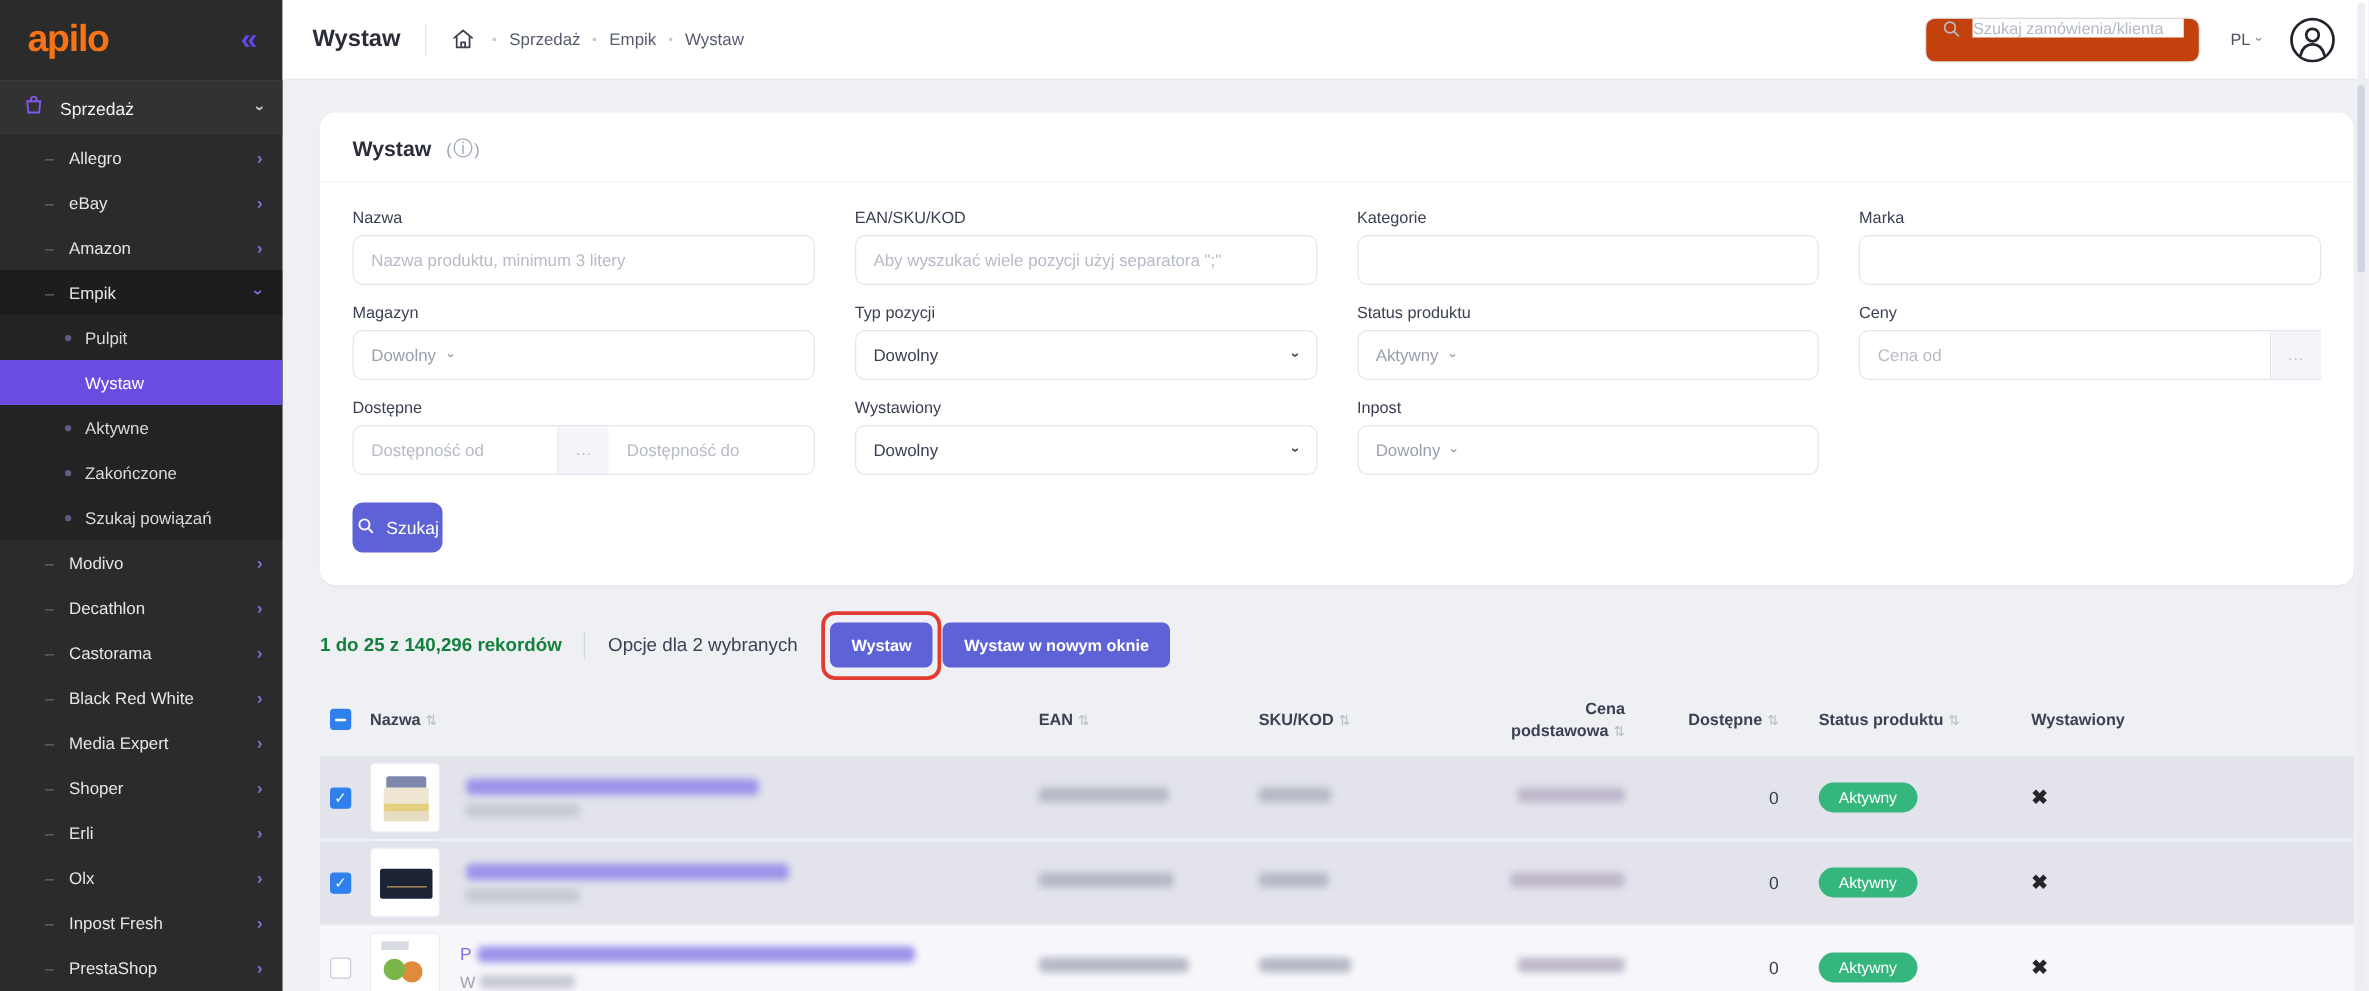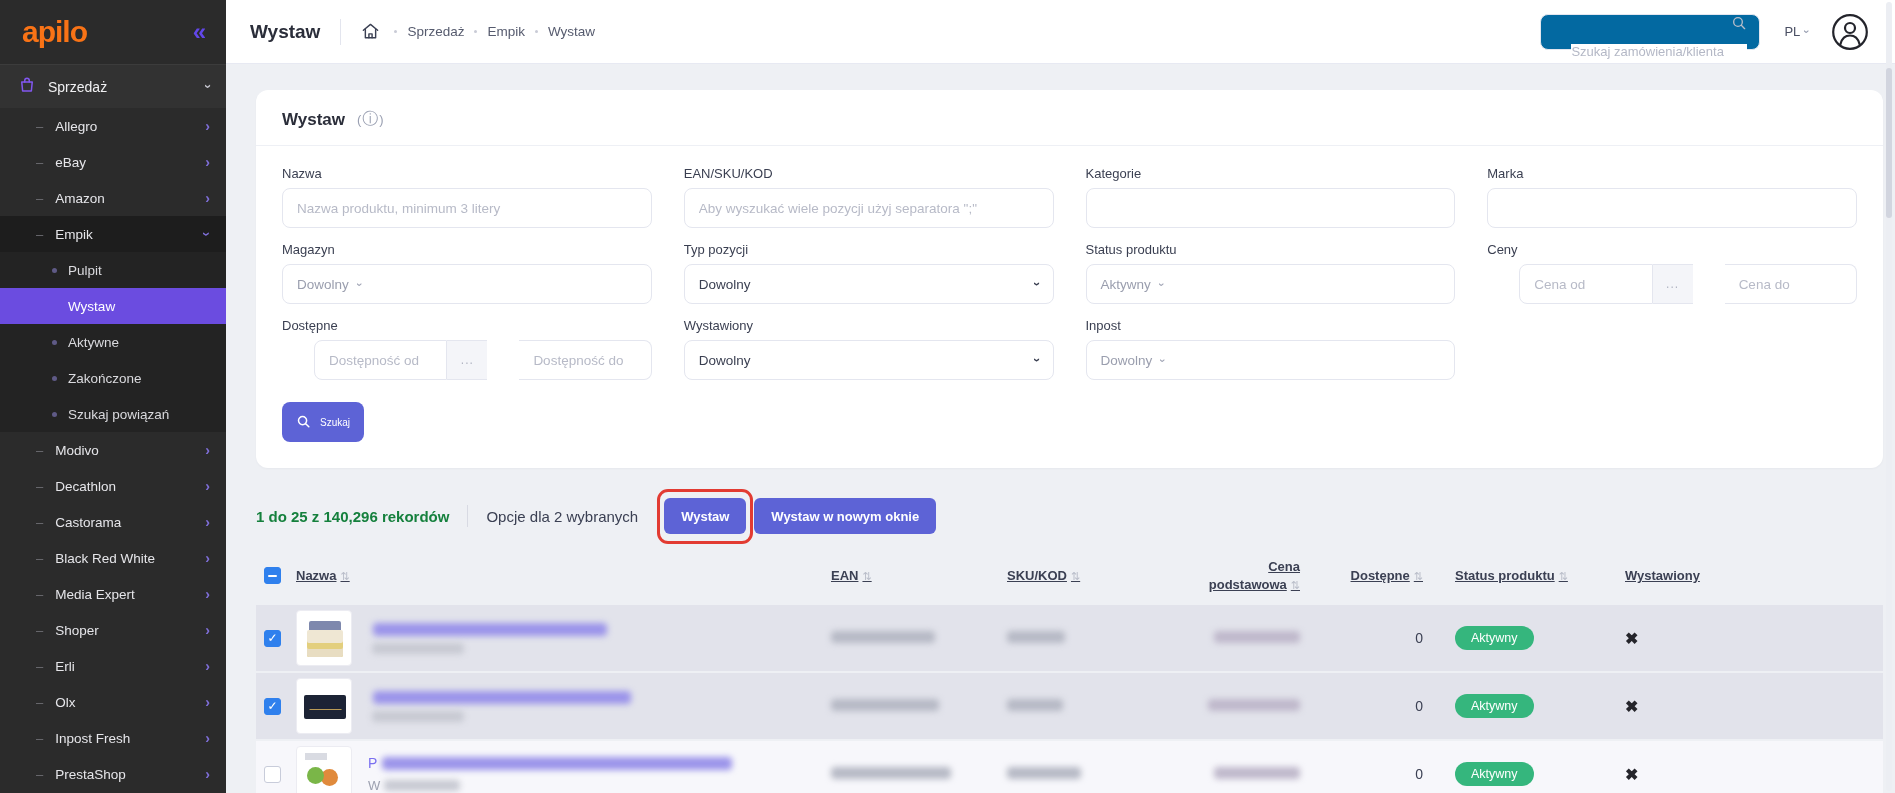--- a/index.html
+++ b/index.html
@@ -31,21 +31,21 @@
 
   
   .main { flex:1; display:flex; flex-direction:column; overflow:hidden; }
   .topbar { height:64px; background:#fff; border-bottom:1px solid #e7e9f2; display:flex; align-items:center; padding:0 26px 0 24px; gap:14px; }
   .page-title { font-size:19px; font-weight:700; color:#2b2e3a; }
   .vdiv { width:1px; height:26px; background:#e3e5ee; margin:0 6px; }
   .crumb { display:flex; align-items:center; gap:10px; font-size:13.5px; color:#565b6e; }
   .crumb .dot { width:3px; height:3px; border-radius:50%; background:#c9cbd6; }
   .home-ic svg { display:block; }
   .topbar .spacer { flex:1; }
-  .searchbox { width:220px; height:36px; border:1px solid #e3e6ef; border-radius:8px; display:flex; align-items:flex-end; gap:9px; padding:0 12px; background:#0369a1;flex-direction:column; }
+  .searchbox { width:220px; height:36px; border:1px solid #e3e6ef; border-radius:8px; display:flex; align-items:flex-start; gap:9px; padding:0 12px; background:#c2410c; }
   .searchbox input { border:0; outline:0; flex:1; min-width:0; font-size:13px; color:#3b4053; font-family:"Liberation Sans", sans-serif; }
   .searchbox input::placeholder { color:#b4b8c6; }
   .lang { display:flex; align-items:center; gap:5px; font-size:13px; color:#4a4f63; margin-left:10px; cursor:pointer; }
   .lang .chev { color:#9aa0b2; font-size:11px; }
   .avatar { width:38px; height:38px; margin-left:8px; cursor:pointer; }
 
   
   .content { flex:1; padding:26px 12px 0 30px; overflow:hidden; }
   .card { background:#fff; border-radius:12px; box-shadow:0 1px 2px rgba(40,45,70,.04); }
   .card-head { display:flex; align-items:center; gap:12px; padding:19px 26px 15px; }
@@ -58,38 +58,38 @@
   .fgrid { display:grid; grid-template-columns:repeat(4,1fr); column-gap:32px; row-gap:14px; }
   .field label { display:block; font-size:13px; color:#3a3f51; margin-bottom:7px; }
   .tinput { width:100%; height:40px; border:1px solid #e4e6ef; border-radius:8px; padding:0 14px; font-size:13.5px; color:#3b4053; outline:none; background:#fff; font-family:"Liberation Sans", sans-serif; }
   .tinput::placeholder { color:#b7bac7; }
   .psel, .nsel { height:40px; border:1px solid #e4e6ef; border-radius:8px; display:flex; align-items:center; padding:0 14px; font-size:13.5px; background:#fff; cursor:pointer; }
   .psel { gap:9px; color:#9a9eae; }
   .psel .chev { color:#a4a8b8; font-size:11px; }
   .nsel { justify-content:space-between; color:#3a3f51; }
   .nsel .chev { color:#3a3f51; font-size:12px; }
   .range { display:flex; width:100%; }
-  .range .tinput { border-radius:8px 0 0 8px; flex:1; min-width:0;margin-left:32px; }
+  .range .tinput { border-radius:8px 0 0 8px; flex:1; min-width:0; }
   .range .tinput:last-child { border-radius:0 8px 8px 0; border-left:0; }
   .range .dots { width:40px; border-top:1px solid #e4e6ef; border-bottom:1px solid #e4e6ef; background:#f4f5f9; color:#b0b4c2; font-size:12px; display:flex; align-items:center; justify-content:center; letter-spacing:1px; }
-  .search-btn { margin-top:22px; height:40px; padding:0 14px; background:#5d63d6; color:#fff; border:0; border-radius:8px; font-size:10px; display:inline-flex; align-items:center; gap:9px; cursor:pointer; font-family:"Liberation Sans", sans-serif; }
+  .search-btn { margin-top:22px; height:40px; padding:0 3px; background:#5d63d6; color:#fff; border:0; border-radius:8px; font-size:14px; display:inline-flex; align-items:center; gap:9px; cursor:pointer; font-family:"Liberation Sans", sans-serif; }
 
   
   .results-bar { display:flex; align-items:center; margin-top:30px; gap:18px; }
   .rcount { font-size:15px; font-weight:700; color:#15803d; }
   .rdiv { width:1px; height:22px; background:#d8dae3; }
   .rsel { font-size:15px; color:#3b4053; }
   .rbtns { display:flex; gap:8px; margin-left:8px; }
   .pbtn { position:relative; background:#5d63d6; color:#fff; border:0; border-radius:6px; height:36px; padding:0 17px; font-size:13px; font-weight:700; cursor:pointer; font-family:"Liberation Sans", sans-serif; }
   .ring { position:absolute; left:-7px; right:-7px; top:-9px; bottom:-10px; border:3px solid #e23b32; border-radius:11px; pointer-events:none; }
 
   
   .table { margin-top:18px; }
   .thead, .trow { display:grid; grid-template-columns:40px 66px 469px 176px 173px 120px 125px 200px 1fr; align-items:center; }
-  .thead { padding:6px 0 12px; font-size:13px; font-weight:700; color:#3b4053;text-decoration:underline; }
+  .thead { padding:6px 0 12px; font-size:13px; font-weight:700; color:#3b4053; }
   .thead .hname { grid-column:2 / 4; }
   .sort { color:#b9bdc9; font-size:11px; font-weight:400; margin-left:4px; }
   .hprice { text-align:right; line-height:1.35; }
   .havail { text-align:right; padding-right:2px; }
   .hstatus { padding-left:30px; }
   .hlisted { padding-left:0; }
   .trow { height:66px; margin-bottom:2px; background:#f7f7fb; }
   .trow.selected { background:#e2e3eb; }
   .cb { width:17px; height:17px; border-radius:3px; display:flex; align-items:center; justify-content:center; margin-left:8px; cursor:pointer; background:#fff; border:1.5px solid #c8ccda; color:#fff; font-size:12px; line-height:1; }
   .cb.checked { background:#2f80ed; border-color:#2f80ed; }
@@ -327,21 +327,20 @@
               <div class="psel">
                 <span>Aktywny</span>
                 <span class="chev down">›</span>
               </div>
             </div>
             <div class="field">
               <label>Ceny</label>
               <div class="range">
                 <input class="tinput" type="text" placeholder="Cena od" style="">
                 <span class="dots">...</span>
-                <input class="tinput" type="text" placeholder="Cena do" style="">
               </div>
             </div>
 
             <div class="field">
               <label>Dostępne</label>
               <div class="range">
                 <input class="tinput" type="text" placeholder="Dostępność od" style="">
                 <span class="dots">...</span>
                 <input class="tinput" type="text" placeholder="Dostępność do" style="">
               </div>

